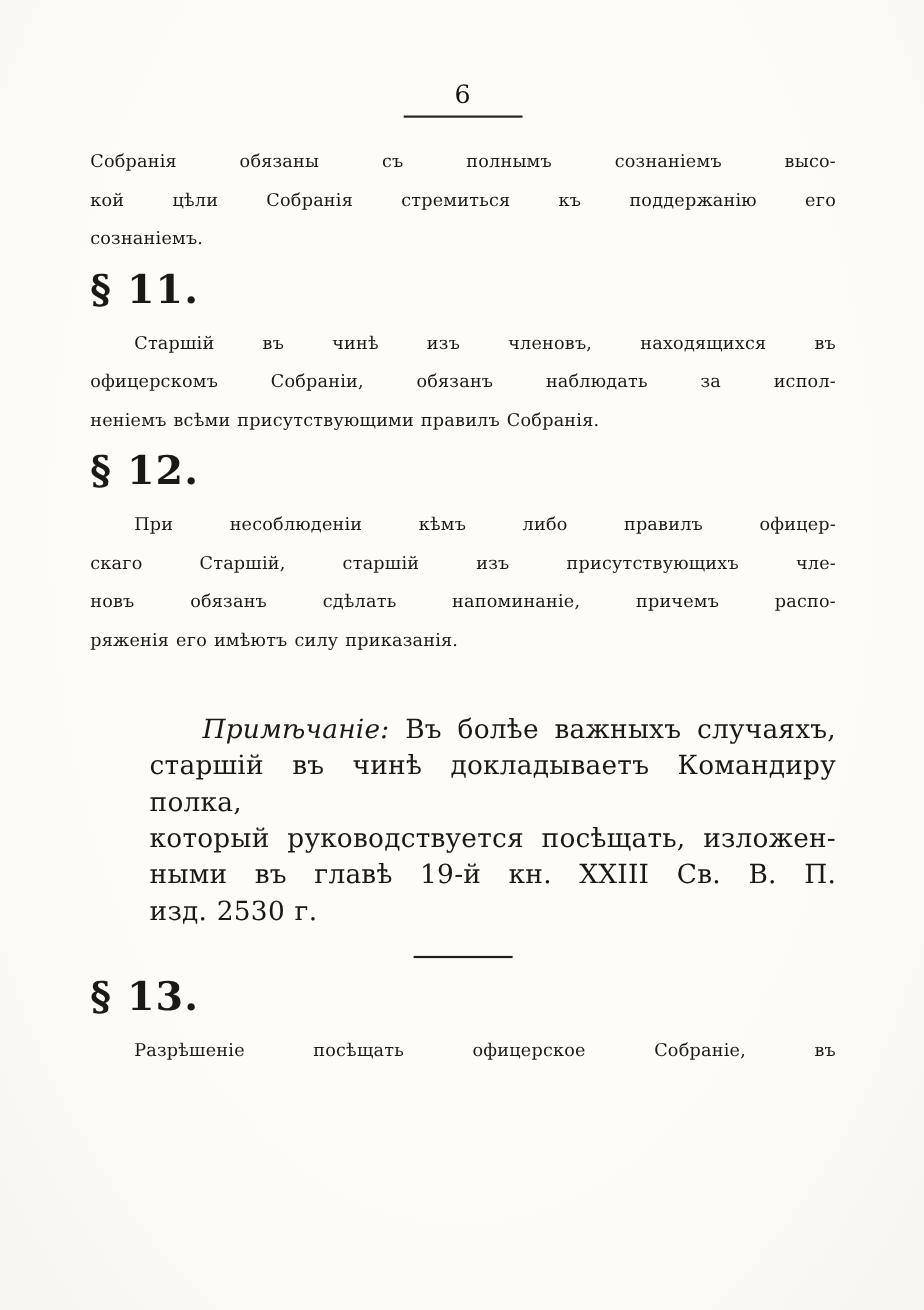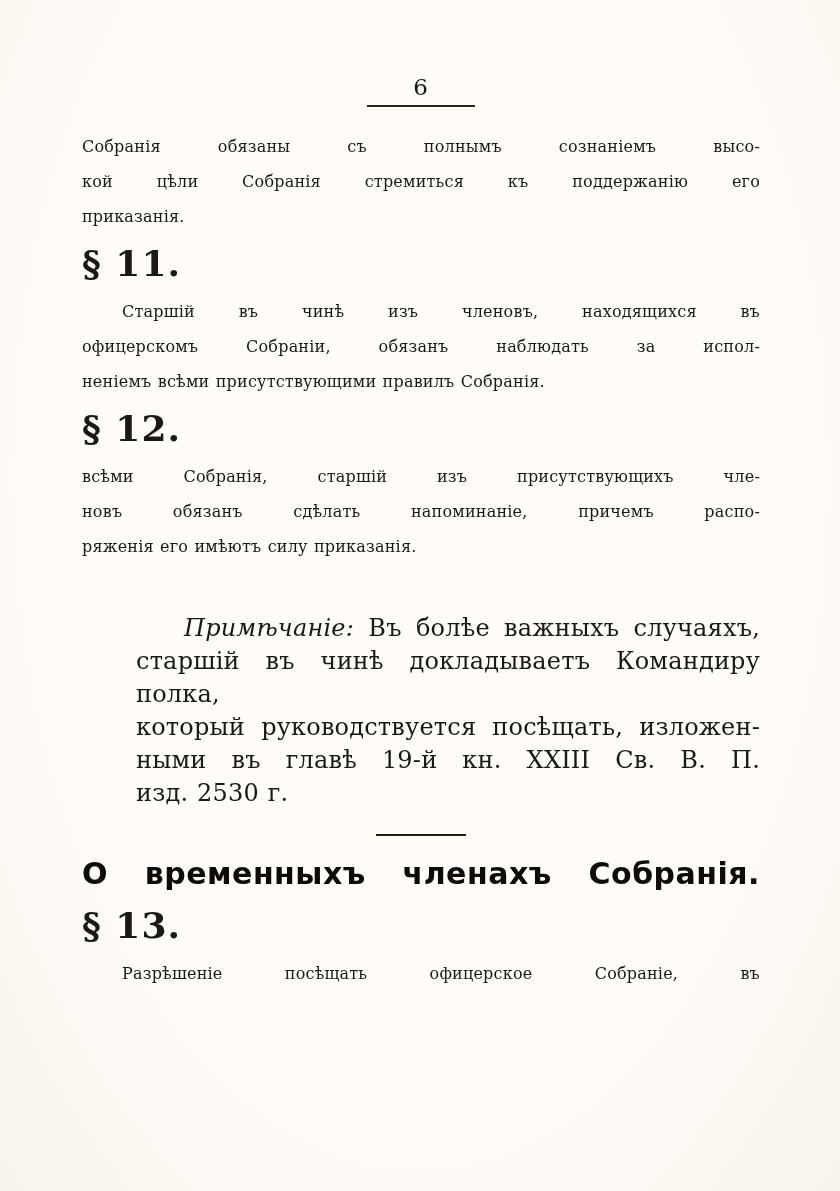--- a/index.html
+++ b/index.html
@@ -95,50 +95,50 @@
 <div class="page">
 
   <div class="page-head">
     <div class="page-number">6</div>
     <div class="page-number-rule"></div>
   </div>
 
   <p class="para">
     <span class="line">Собранія обязаны съ полнымъ сознаніемъ высо-</span>
     <span class="line">кой цѣли Собранія стремиться къ поддержанію его</span>
-    <span class="line end">приказанія.</span>
+    <span class="line end">сознаніемъ.</span>
   </p>
 
   <h3 class="sec-heading">§ 11.</h3>
 
   <p class="para">
     <span class="line ind">Старшій въ чинѣ изъ членовъ, находящихся въ</span>
     <span class="line">офицерскомъ Собраніи, обязанъ наблюдать за испол-</span>
     <span class="line end">неніемъ всѣми присутствующими правилъ Собранія.</span>
   </p>
 
   <h3 class="sec-heading">§ 12.</h3>
 
   <p class="para">
-    <span class="line">всѣми Собранія, старшій изъ присутствующихъ чле-</span>
+    <span class="line ind">При несоблюденіи кѣмъ либо правилъ офицер-</span>
+    <span class="line">скаго Старшій, старшій изъ присутствующихъ чле-</span>
     <span class="line">новъ обязанъ сдѣлать напоминаніе, причемъ распо-</span>
     <span class="line end">ряженія его имѣютъ силу приказанія.</span>
   </p>
 
   <p class="para note">
     <span class="line ind"><i class="note-label">Примѣчаніе:</i> <span>Въ болѣе важныхъ случаяхъ,</span></span>
     <span class="line">старшій въ чинѣ докладываетъ Командиру полка,</span>
     <span class="line">который руководствуется посѣщать, изложен-</span>
     <span class="line">ными въ главѣ 19-й кн. XXIII Св. В. П.</span>
     <span class="line end">изд. 2530 г.</span>
   </p>
 
   <div class="section-divider"></div>
 
-  <h2 class="chapter-heading">О временныхъ членахъ Собранія.</h2>
 
   <h3 class="sec-heading">§ 13.</h3>
 
   <p class="para last">
     <span class="line ind">Разрѣшеніе посѣщать офицерское Собраніе, въ</span>
 
   </p>
 
 </div>
 

